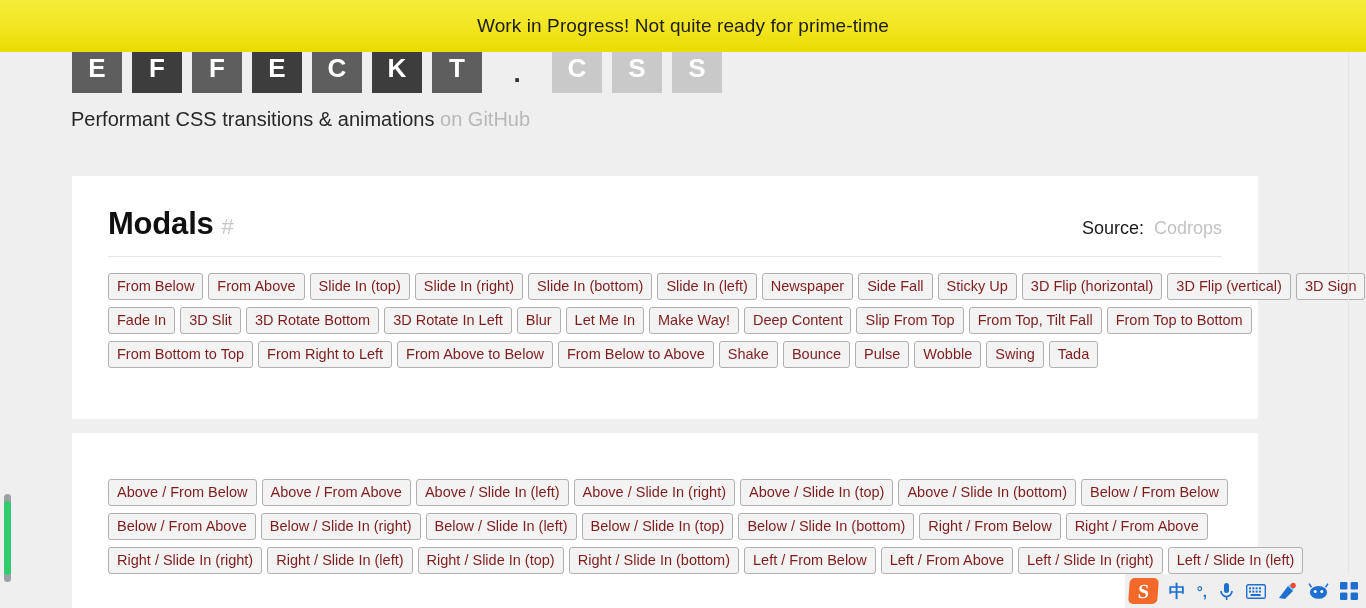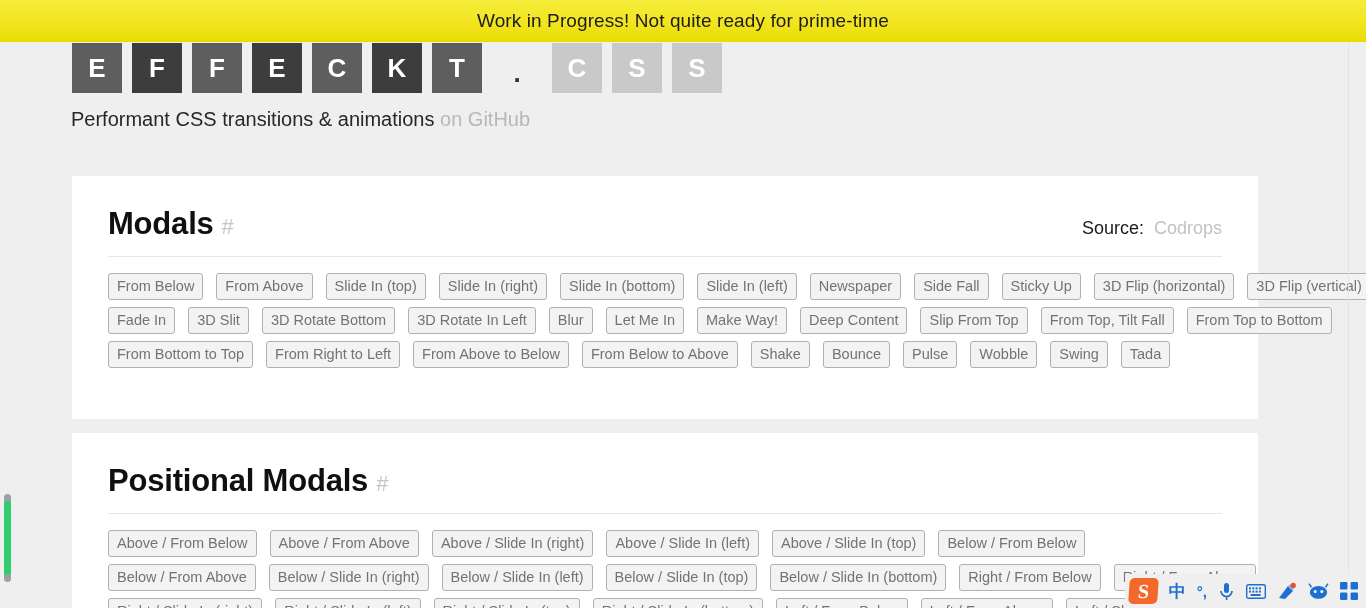--- a/index.html
+++ b/index.html
@@ -14,21 +14,21 @@
     font-family: "Liberation Sans", sans-serif;
     background: #efefef;
     position: relative;
   }
 
   
   #wip-banner {
     position: absolute;
     top: 0; left: 0;
     width: 1366px;
-    height: 42px;
+    height: 52px;
     background: linear-gradient(to bottom, #f5ec3a 0%, #f2e520 55%, #e8dc00 100%);
     display: flex;
     align-items: center;
     justify-content: center;
     z-index: 40;
   }
   #wip-banner .wip-text {
     font-size: 19px;
     color: #1d1d1d;
     font-family: "Liberation Sans", sans-serif;
@@ -150,26 +150,26 @@
   
   .btn-rows { padding-top: 16px; }
   .btn-row {
     display: flex;
     flex-wrap: nowrap;
     margin-bottom: 7px;
   }
   .demo-btn {
     font-family: "Liberation Sans", sans-serif;
     font-size: 14.5px;
-    color: #737373;
+    color: #7f1d1d;
     background: #f3f3f3;
     border: 1px solid #b0b0b0;
     border-radius: 3px;
     padding: 4px 8px 5px 8px;
-    margin-right: 13px;
+    margin-right: 5px;
     line-height: 16px;
     white-space: nowrap;
     cursor: pointer;
   }
 
   
   #scroll-pill {
     position: absolute;
     left: 4px;
     top: 459px;
@@ -309,35 +309,28 @@
           <button class="demo-btn">Bounce</button>
           <button class="demo-btn">Pulse</button>
           <button class="demo-btn">Wobble</button>
           <button class="demo-btn">Swing</button>
           <button class="demo-btn">Tada</button>
         </div>
       </div>
   </div>
 
   <div class="card" id="card-positional">
-    <div class="card-head">
-      <div>
-        <span class="card-title">Positional Modals</span><a class="hash-anchor" href="#">#</a>
-      </div>
-      <div class="source-note">
-        <span></span><a class="source-link" href="#"></a>
-      </div>
-    </div>
     <div class="btn-rows" id="rows-positional">
         <div class="btn-row">
           <button class="demo-btn">Above / From Below</button>
           <button class="demo-btn">Above / From Above</button>
+          <button class="demo-btn">Above / Slide In (left)</button>
           <button class="demo-btn">Above / Slide In (right)</button>
-          <button class="demo-btn">Above / Slide In (left)</button>
           <button class="demo-btn">Above / Slide In (top)</button>
+          <button class="demo-btn">Above / Slide In (bottom)</button>
           <button class="demo-btn">Below / From Below</button>
         </div>
         <div class="btn-row">
           <button class="demo-btn">Below / From Above</button>
           <button class="demo-btn">Below / Slide In (right)</button>
           <button class="demo-btn">Below / Slide In (left)</button>
           <button class="demo-btn">Below / Slide In (top)</button>
           <button class="demo-btn">Below / Slide In (bottom)</button>
           <button class="demo-btn">Right / From Below</button>
           <button class="demo-btn">Right / From Above</button>

